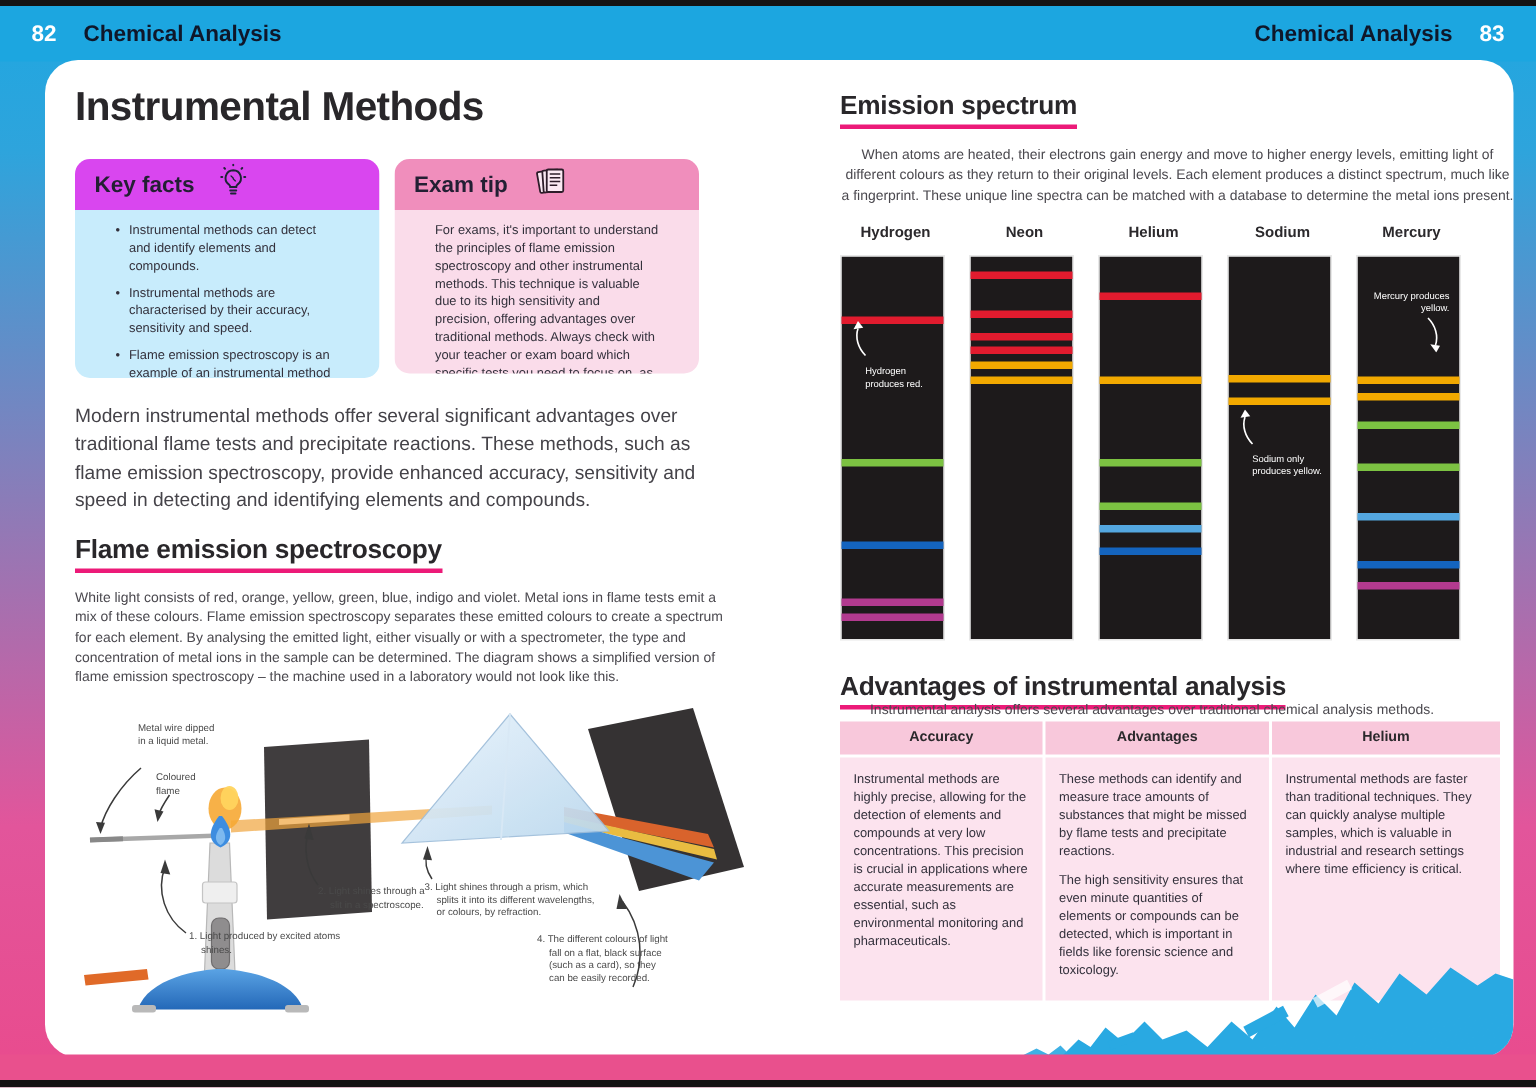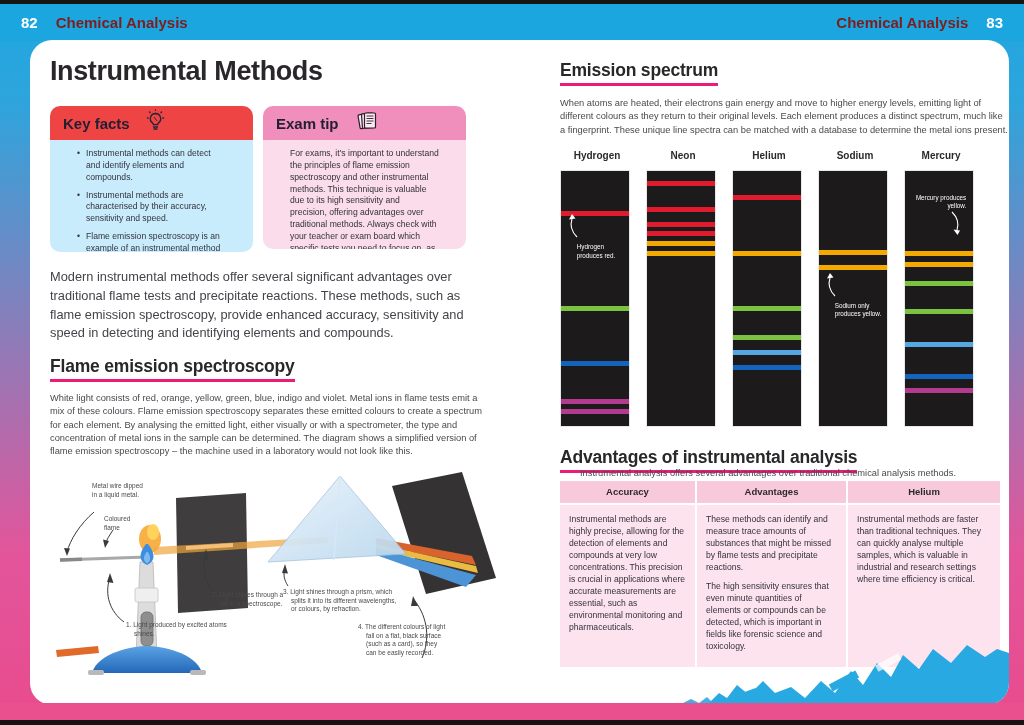--- a/index.html
+++ b/index.html
@@ -7,51 +7,51 @@
   .canvas{position:relative;width:1024px;height:725px;overflow:hidden;
     background:linear-gradient(180deg,#1fa7e1 0%,#2ea4dc 14%,#8b7cb8 46%,#e2559b 76%,#e94b8d 100%);}
   .edge-strip{position:absolute;left:0;width:100%;background:#151313;z-index:6;}
   .edge-top{top:0;height:4px;}
   .edge-bottom{bottom:0;height:5px;}
   .footer-bar{position:absolute;left:0;bottom:5px;width:100%;height:17px;background:#e9508d;z-index:4;}
   .header-bar{position:absolute;top:4px;left:0;width:100%;height:37px;background:#1ca6e0;z-index:2;
     display:flex;align-items:center;justify-content:space-between;padding:0 21px;box-sizing:border-box;}
   .hgroup{display:flex;align-items:center;gap:18px;}
   .pagenum{color:#ffffff;font-weight:bold;font-size:15px;}
-  .htitle{color:#7f1d1d;font-weight:bold;font-size:15px;}
+  .htitle{color:#0f172a;font-weight:bold;font-size:15px;}
   .page{position:absolute;left:30px;top:40px;width:979px;height:665px;background:#ffffff;
     border-radius:22px;z-index:3;overflow:hidden;}
 
   
   .main-title{position:absolute;left:20px;top:16px;font-size:27px;font-weight:800;color:#29272a;letter-spacing:-0.4px;}
   .factbox{position:absolute;border-radius:10px;overflow:hidden;}
   .kf{left:20px;top:66px;width:203px;height:146px;}
   .et{left:233px;top:66px;width:203px;height:143px;}
   .factbox .bhead{height:34px;display:flex;align-items:center;padding:0 13px;gap:16px;}
-  .kf .bhead{background:#ef4444;}
+  .kf .bhead{background:#d946ef;}
   .et .bhead{background:#f08ebc;}
   .bhead .btitle{font-size:15px;font-weight:800;color:#231f33;}
   .kf .bbody{background:#c8ecfc;height:112px;}
   .et .bbody{background:#fadcea;height:123px;}
   .bbody{padding:8px 27px;box-sizing:border-box;font-size:8.6px;line-height:1.38;color:#33313c;}
   .bbody ul{margin:0;padding:0;list-style:none;}
   .bbody li{position:relative;padding-left:9px;margin-bottom:6px;}
   .bbody li::before{content:"•";position:absolute;left:0;top:0;}
   .intro{position:absolute;left:20px;top:228px;width:428px;font-size:12.8px;line-height:1.47;color:#454349;}
   .h2{font-size:17.5px;font-weight:800;color:#29272a;display:inline-block;border-bottom:3px solid #ec1a78;padding-bottom:2px;letter-spacing:-0.2px;}
   .flame-h2{position:absolute;left:20px;top:316px;}
   .flame-body{position:absolute;left:20px;top:352px;width:444px;font-size:9.3px;line-height:1.43;color:#4a484e;}
   .diagram{position:absolute;left:10px;top:420px;width:500px;height:245px;}
   .diagram svg{position:absolute;left:0;top:0;}
   .dlabel{position:absolute;font-size:6.5px;line-height:1.32;color:#4a4a4a;}
   .hang{text-indent:-8px;padding-left:8px;}
 
   
   .em-h2{position:absolute;left:530px;top:20px;}
-  .em-body{position:absolute;left:530px;top:57px;width:450px;font-size:9.3px;line-height:1.43;color:#4a484e;}
+  .em-body{position:absolute;left:530px;top:57px;width:450px;font-size:9.3px;line-height:1.43;color:#4a484e;text-align:center;}
   .spectra{position:absolute;left:531px;top:110px;display:flex;gap:14px;}
   .spec-col{width:72px;}
   .spec-label{font-size:10px;font-weight:bold;color:#2b292c;text-align:center;height:18px;margin-bottom:3px;}
   .spec-bar{position:relative;width:68px;height:255px;background:#1d1a1b;outline:1px solid #e8e8e8;}
   .spec-line{position:absolute;left:0;width:100%;height:5px;}
   .annot{position:absolute;left:7%;right:4%;display:flex;flex-direction:column;align-items:flex-start;}
   .annot-text{color:#ffffff;font-size:6.3px;line-height:1.3;margin-left:11px;}
   .annot-up .annot-arrow{margin-left:2px;margin-bottom:1px;}
   .annot-down{align-items:flex-end;}
   .annot-down .annot-text{margin-left:0;margin-right:4px;text-align:right;}

